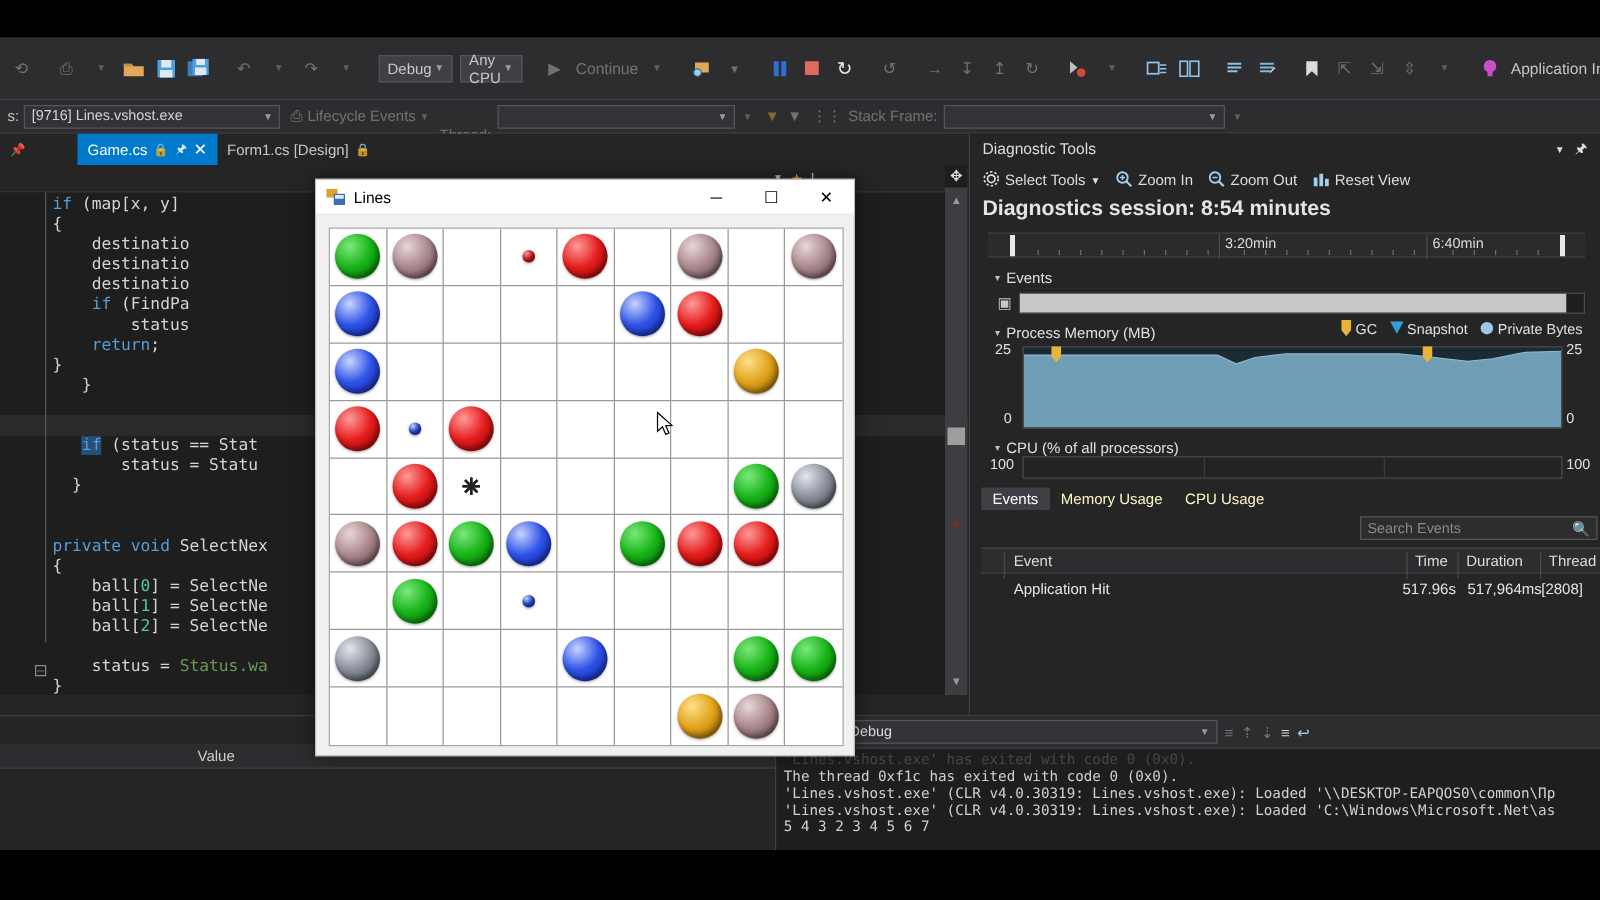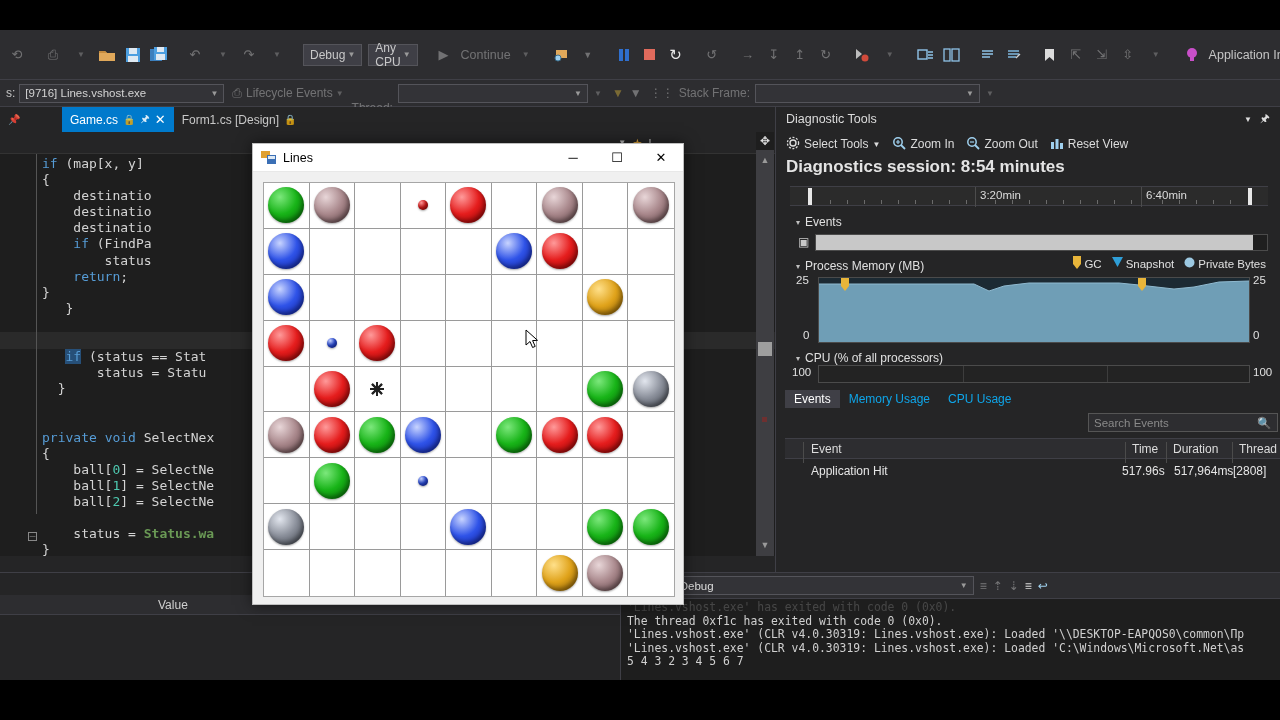--- a/index.html
+++ b/index.html
@@ -46,21 +46,21 @@
   #editor { position:absolute; left:0; top:132px; width:775px; height:424px;
     background:#1e1e1e; overflow:hidden; }
   #navbar { position:absolute; left:0; top:0; width:775px; height:22px;
     background:#252526; border-bottom:1px solid #333; display:flex; align-items:center;
     justify-content:flex-end; padding-right:120px; gap:6px; font-size:11.5px; color:#b9b9b9; }
   #gutter { position:absolute; left:0; top:22px; width:34px; height:402px; background:#1e1e1e; }
   #indentline { position:absolute; left:36px; top:22px; width:1px; height:360px; background:#555; }
   pre#code { position:absolute; left:42px; top:24px; margin:0;
     font-family:"DejaVu Sans Mono","Liberation Mono",monospace; font-size:13px;
     line-height:16.1px; color:#d4d4d4; white-space:pre; }
-  .k { color:#569cd6; } .kk { color:#4ec9b0; } .g { color:#6a9955;font-weight:bold; }
+  .k { color:#569cd6; } .kk { color:#4ec9b0; } .g { color:#6a9955; }
   .hl { background:#264f78; }
   #bpline { position:absolute; left:0; top:200px; width:775px; height:17px; background:#2a2a2a; }
   #collapse { position:absolute; left:28px; top:400px; width:9px; height:9px;
     border:1px solid #888; color:#888; font-size:8px; line-height:7px; text-align:center; }
 
   
   #vscroll { position:absolute; left:756px; top:132px; width:18px; height:424px; background:#3e3e42; }
   #vs-up,#vs-dn { position:absolute; left:0; width:18px; height:17px; color:#9a9a9a;
     font-size:9px; text-align:center; line-height:17px; }
   #vs-up { top:20px; } #vs-dn { bottom:2px; }
@@ -117,21 +117,21 @@
   #memchart { position:absolute; left:818px; top:277px; width:432px; height:66px;
     background:#1c2a33; border:1px solid #4b4b4b; }
   .axn { position:absolute; font-size:11.5px; color:#e0e0e0; }
   #cpubar { position:absolute; left:818px; top:365px; width:432px; height:18px;
     background:#232323; border:1px solid #4b4b4b; }
   .cpudiv { position:absolute; top:0; width:1px; height:100%; background:#3d3d3d; }
 
   
   #dtabs { position:absolute; left:785px; top:387px; width:495px; height:21px;
     display:flex; align-items:flex-end; font-size:12px; }
-  .dtab { padding:2px 9px; color:#0ea5e9; }
+  .dtab { padding:2px 9px; color:#fef9c3; }
   .dtab.active { background:#3f3f46; color:#fff; }
   #searchrow { position:absolute; left:785px; top:412px; width:495px; height:22px; }
   #searchbox { position:absolute; right:2px; top:1px; width:190px; height:19px;
     background:#2d2d30; border:1px solid #555; color:#8a8a8a; font-size:11.5px;
     display:flex; align-items:center; padding:0 5px; justify-content:space-between; }
   #evhead { position:absolute; left:785px; top:438px; width:495px; height:21px;
     background:#2d2d30; border-top:1px solid #3f3f46; border-bottom:1px solid #3f3f46;
     font-size:12px; color:#dcdcdc; }
   #evhead div, #evrow div { position:absolute; top:3px; }
   #evrow { position:absolute; left:785px; top:461px; width:495px; height:20px;

